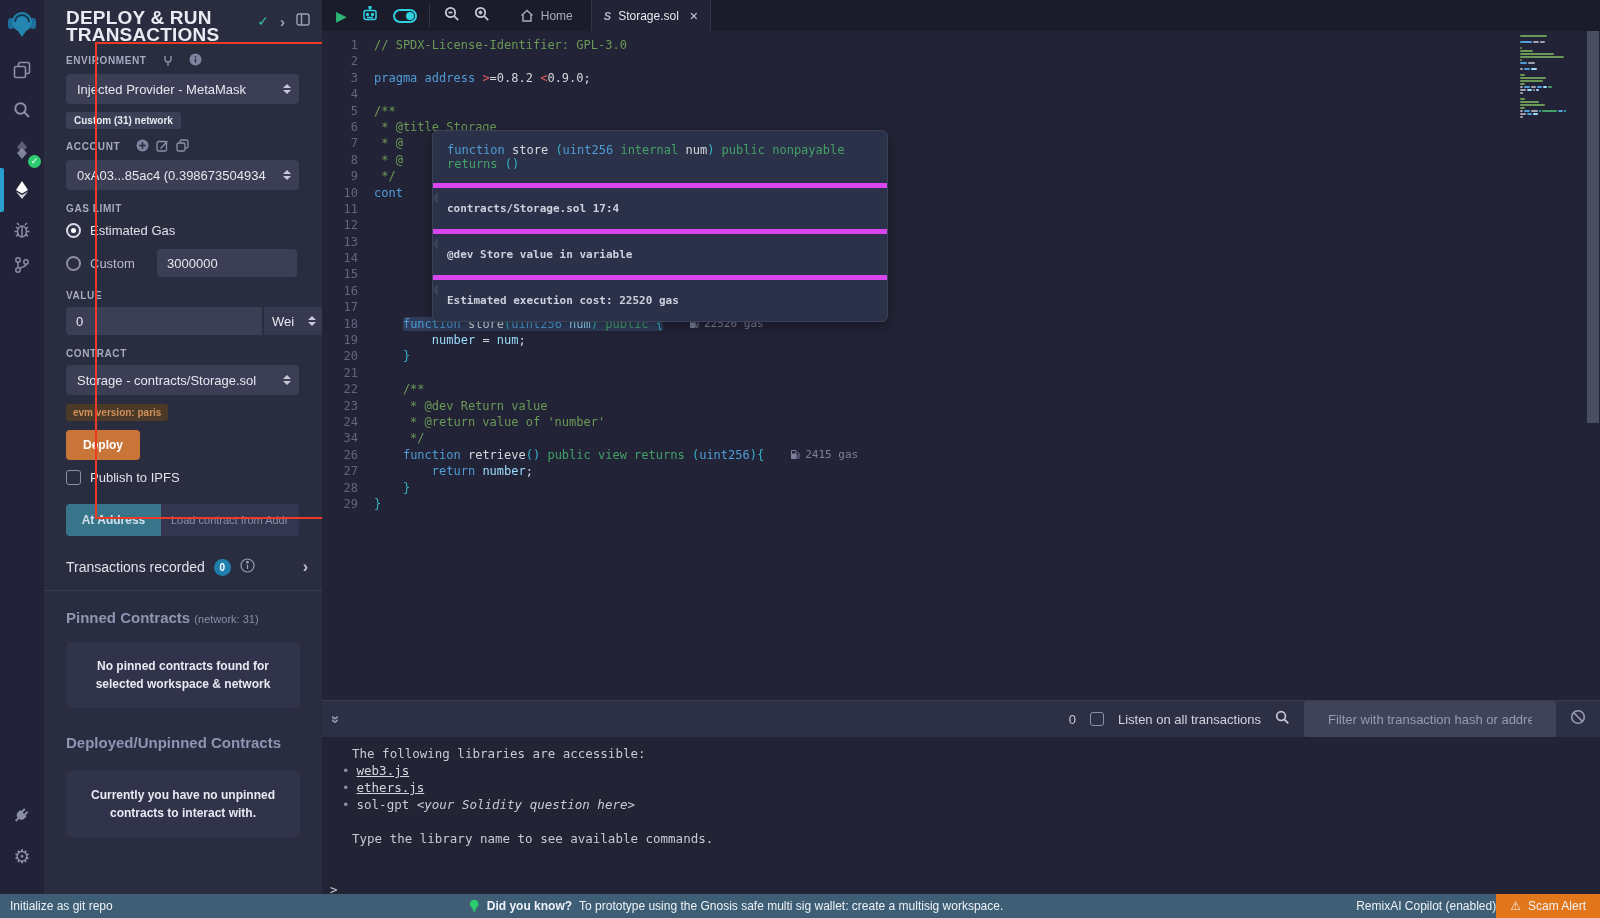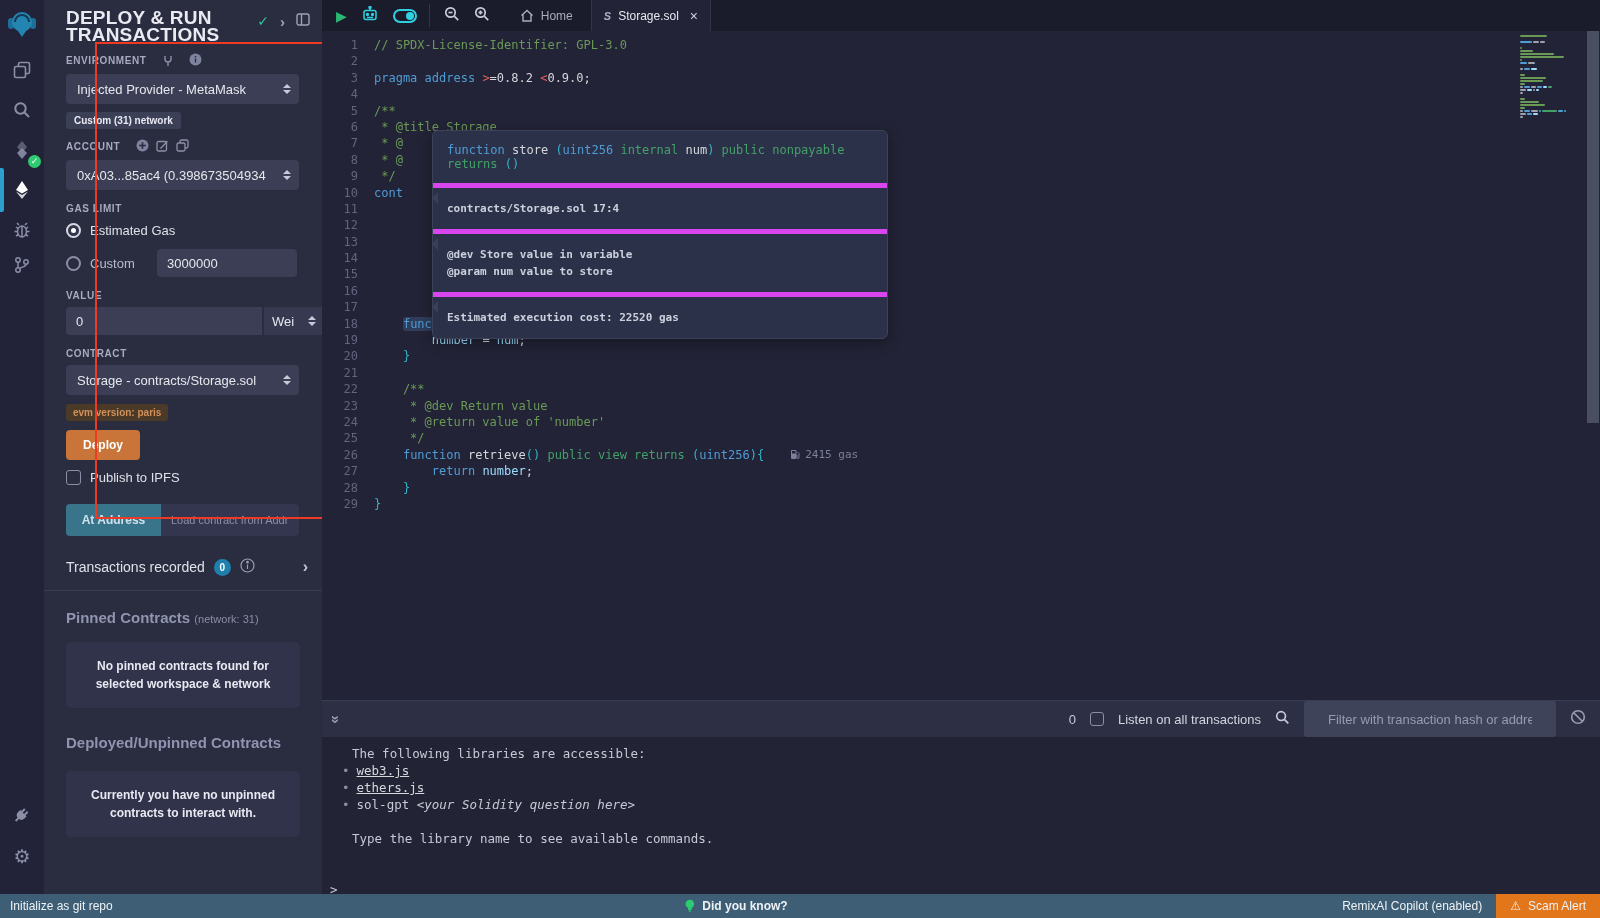--- a/index.html
+++ b/index.html
@@ -125,21 +125,21 @@
   .t-bullet { color:#8a8da3; margin-right:7px; }
   .t-link { color:#d6d7dd; text-decoration:underline; cursor:pointer; }
   .t-italic { font-style:italic;margin-top:13px; }
 
   
   .statusbar { position:absolute; left:0; top:894px; width:1600px; height:24px; background:#3d5e75; color:#eef2f6; font-size:12px; display:flex; align-items:center; z-index:10; }
   .sb-left { margin-left:10px; cursor:pointer; }
   .sb-center { position:absolute; left:46%; transform:translateX(-50%); display:flex; align-items:center; gap:7px; white-space:nowrap; }
   .sb-bold { font-weight:bold; }
   .sb-right { margin-left:auto; display:flex; align-items:center; height:24px; }
-  .copilot { margin-right:14px; cursor:pointer; }
+  .copilot { cursor:pointer; }
   .scam { background:#e2761b; height:24px; display:flex; align-items:center; gap:7px; padding:0 14px; cursor:pointer; font-size:12px; }
 </style>
 </head>
 <body>
 
 <div class="app">
 
   <div class="rail">
     <div class="rail-item logo-item">
       <svg width="30" height="30" viewBox="0 0 30 30">
@@ -500,21 +500,21 @@
           </div>
           <div class="code-row">
             <span class="ln">23</span>
             <span class="code-text"><span class="c-com">     * @dev Return value</span></span>
           </div>
           <div class="code-row">
             <span class="ln">24</span>
             <span class="code-text"><span class="c-com">     * @return value of 'number'</span></span>
           </div>
           <div class="code-row">
-            <span class="ln">25</span>
+            <span class="ln">34</span>
             <span class="code-text"><span class="c-com">     */</span></span>
           </div>
           <div class="code-row">
             <span class="ln">26</span>
             <span class="code-text"><span class="c-plain">    </span><span class="c-kw">function</span><span class="c-plain"> retrieve</span><span class="c-brk">()</span><span class="c-plain"> </span><span class="c-mod">public view returns</span><span class="c-plain"> </span><span class="c-brk">(</span><span class="c-kw">uint256</span><span class="c-brk">){</span></span>
             <span class="gas-widget">
               <svg width="10" height="11" viewBox="0 0 10 11" fill="#7c809a">
                 <rect x="1" y="1" width="5.5" height="9" rx="1"></rect>
                 <rect x="2" y="2" width="3.5" height="2.5" fill="#222336"></rect>
                 <path d="M7.5 3 L9 4.5 V8.5 a1 1 0 0 1 -2 0 V6" stroke="#7c809a" fill="none" stroke-width="1"></path>
@@ -534,21 +534,20 @@
             <span class="ln">29</span>
             <span class="code-text"><span class="c-brk">}</span></span>
           </div>
         </div>
 
       <div class="tooltip">
         <div class="tt-sec tt-sig" id="tt-sig"><span class="c-kw">function</span><span class="c-plain"> store </span><span class="c-brk">(</span><span class="c-kw">uint256</span><span class="c-plain"> </span><span class="c-mod">internal</span><span class="c-plain"> </span><span class="c-plain">num</span><span class="c-brk">)</span><span class="c-plain"> </span><span class="c-mod">public</span><span class="c-plain"> </span><span class="c-mod">nonpayable</span><span class="c-plain"> </span><span class="c-mod">returns</span><span class="c-plain"> </span><span class="c-brk">()</span></div>
         <div class="tt-sec tt-meta arrow">contracts/Storage.sol 17:4</div>
         <div class="tt-sec tt-meta arrow">
           <div>@dev Store value in variable</div>
-          <div>@param num value to store</div>
         </div>
         <div class="tt-sec tt-meta arrow">Estimated execution cost: 22520 gas</div>
       </div>
 
       <div class="minimap" id="minimap">
           <div class="mm-row">
             <span class="mm-bar" style="width: 27.3px; background: rgb(106, 153, 86);"></span>
           </div>
           <div class="mm-row"></div>
           <div class="mm-row">
@@ -686,20 +685,21 @@
 
   <div class="statusbar">
     <span class="sb-left">Initialize as git repo</span>
     <span class="sb-center">
       <svg width="11" height="14" viewBox="0 0 11 14">
         <circle cx="5.5" cy="5" r="4.3" fill="#2ecc71"></circle>
           <rect x="3.8" y="9" width="3.4" height="2" fill="#2ecc71"></rect>
           <rect x="4.3" y="11.5" width="2.4" height="1.2" fill="#2ecc71"></rect>
       </svg>
       <span class="sb-bold">Did you know?</span>
+      <span>To prototype using the Gnosis safe multi sig wallet: create a multisig workspace.</span>
     </span>
     <span class="sb-right">
       <span class="copilot">RemixAI Copilot (enabled)</span>
       <span class="scam">
         <span>⚠</span>
         <span>Scam Alert</span>
       </span>
     </span>
   </div>
 </div>

